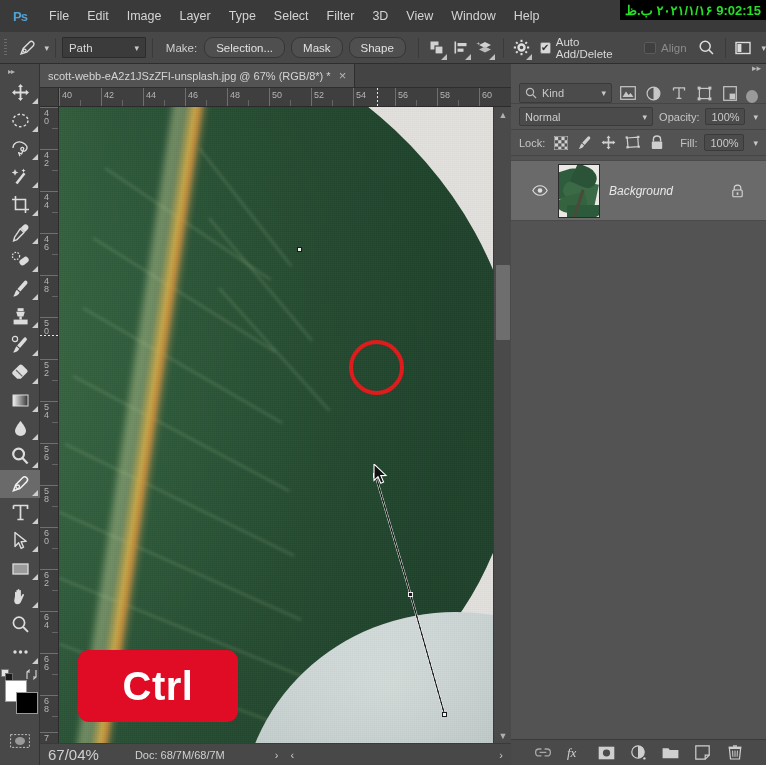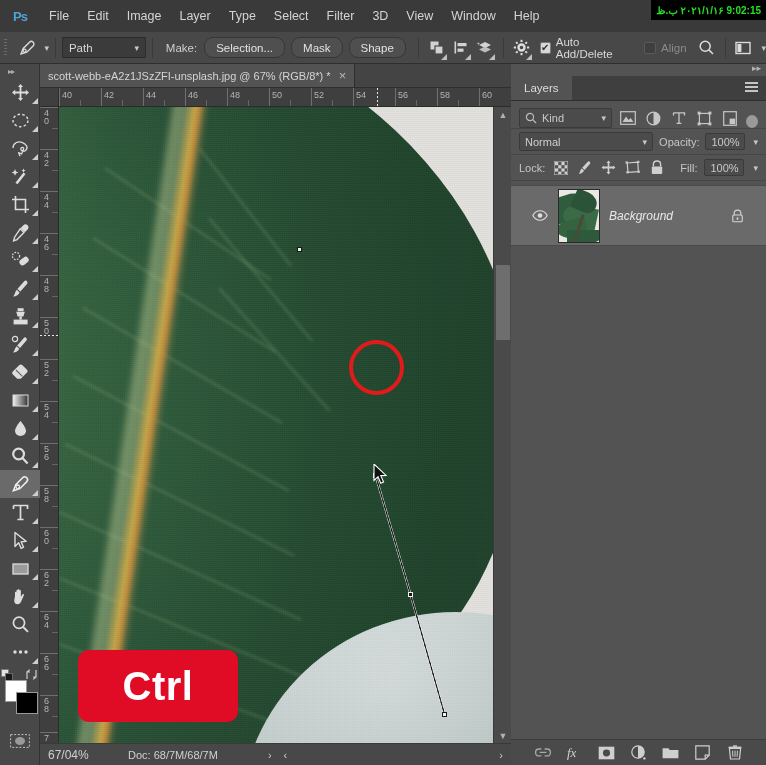--- a/index.html
+++ b/index.html
@@ -20,21 +20,21 @@
     width: 40px; height: 32px; display: flex; align-items: center; justify-content: center;
     color: #4ea3d6; font-weight: bold; font-size: 13px; letter-spacing: -1px;
     font-family: "Liberation Sans", sans-serif;
   }
   .menu-item {
     color: #d4d4d4; font-size: 12.5px; padding: 0 9px; height: 32px;
     display: flex; align-items: center; cursor: default; white-space: nowrap;
   }
   .clock {
     position: absolute; right: 0px; top: 0px; height: 20px;
-    background: #000; color: #25e025; font-size: 10px; font-weight: bold;
+    background: #000; color: #25e025; font-size: 13px; font-weight: bold;
     display: flex; align-items: center; padding: 0 5px;
     font-family: "Liberation Sans", sans-serif; direction: rtl;
   }
 
   
   .optionsbar {
     position: absolute; left: 0; top: 32px; width: 766px; height: 32px;
     background: #484848; display: flex; align-items: center;
     border-bottom: 1px solid #2e2e2e;
   }
@@ -186,21 +186,21 @@
   }
   .vscroll .arrow-up { top:0; } .vscroll .arrow-dn { bottom:0; }
   .vthumb { position:absolute; left:2px; width:14px; background:#6e6e6e; border-radius:1px; }
 
   
   .statusbar {
     position:absolute; left:40px; top:743px; width:471px; height:22px;
     background:#484848; display:flex; align-items:center;
     border-top:1px solid #3a3a3a;
   }
-  .zoomlvl { color:#d0d0d0; font-size:12px; padding:0 8px; min-width:60px; }
+  .zoomlvl { color:#d0d0d0; font-size:15px; padding:0 8px; min-width:60px; }
   .docinfo { color:#d0d0d0; font-size:11px; padding-left:28px; }
   .st-arrow { color:#cacaca; font-size:11px; padding:0 6px; }
 
   
   .toolbar {
     position:absolute; left:0; top:64px; width:40px; height:701px;
     background:#484848; border-right:1px solid #333;
   }
   .tb-grip {
     height:14px; width:40px; display:flex; align-items:center; padding-left:8px;
@@ -804,28 +804,20 @@
         <ellipse cx="10" cy="7" rx="5" ry="4" fill="#9a9a9a"></ellipse>
       </svg>
     </div>
   </div>
 
   <div class="rightpanel">
     <div class="panel-grip">
       <span class="rp-collapse">▸▸</span>
     </div>
 
-    <div class="panel-tabs">
-      <div class="panel-tab">Layers</div>
-      <div class="panel-menu">
-          <span></span>
-          <span></span>
-          <span></span>
-        </div>
-    </div>
 
     <div class="filter-row">
       <div class="kind-select">
         <svg width="12" height="12" viewBox="0 0 12 12">
           <circle cx="5" cy="5" r="3.6" fill="none" stroke="#bcbcbc" stroke-width="1.2"></circle>
           <line x1="7.7" y1="7.7" x2="11" y2="11" stroke="#bcbcbc" stroke-width="1.2"></line>
         </svg>
         <span class="lbl">Kind</span>
         <span class="chev">▾</span>
       </div>

